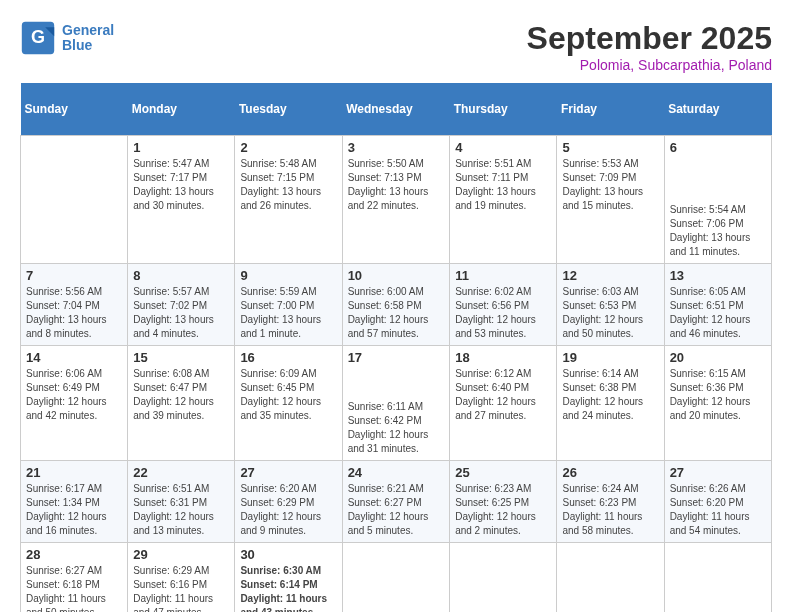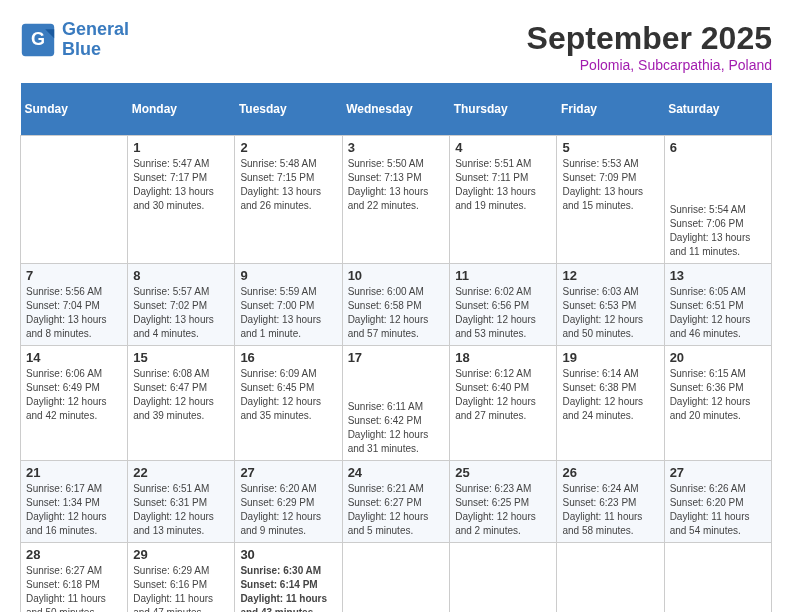--- a/index.html
+++ b/index.html
@@ -15,21 +15,21 @@
       justify-content: space-between;
       align-items: flex-start;
       margin-bottom: 10px;
     }
     .logo {
       display: flex;
       align-items: center;
       gap: 6px;
     }
     .logo-text {
-      font-size: 18px;
+      font-size: 14px;
       font-weight: bold;
       line-height: 1.1;
       color: #333;
     }
     .logo-text span { color: #3a7bbf; }
     .logo-icon {
       width: 36px;
       height: 36px;
     }
     .title-section {

